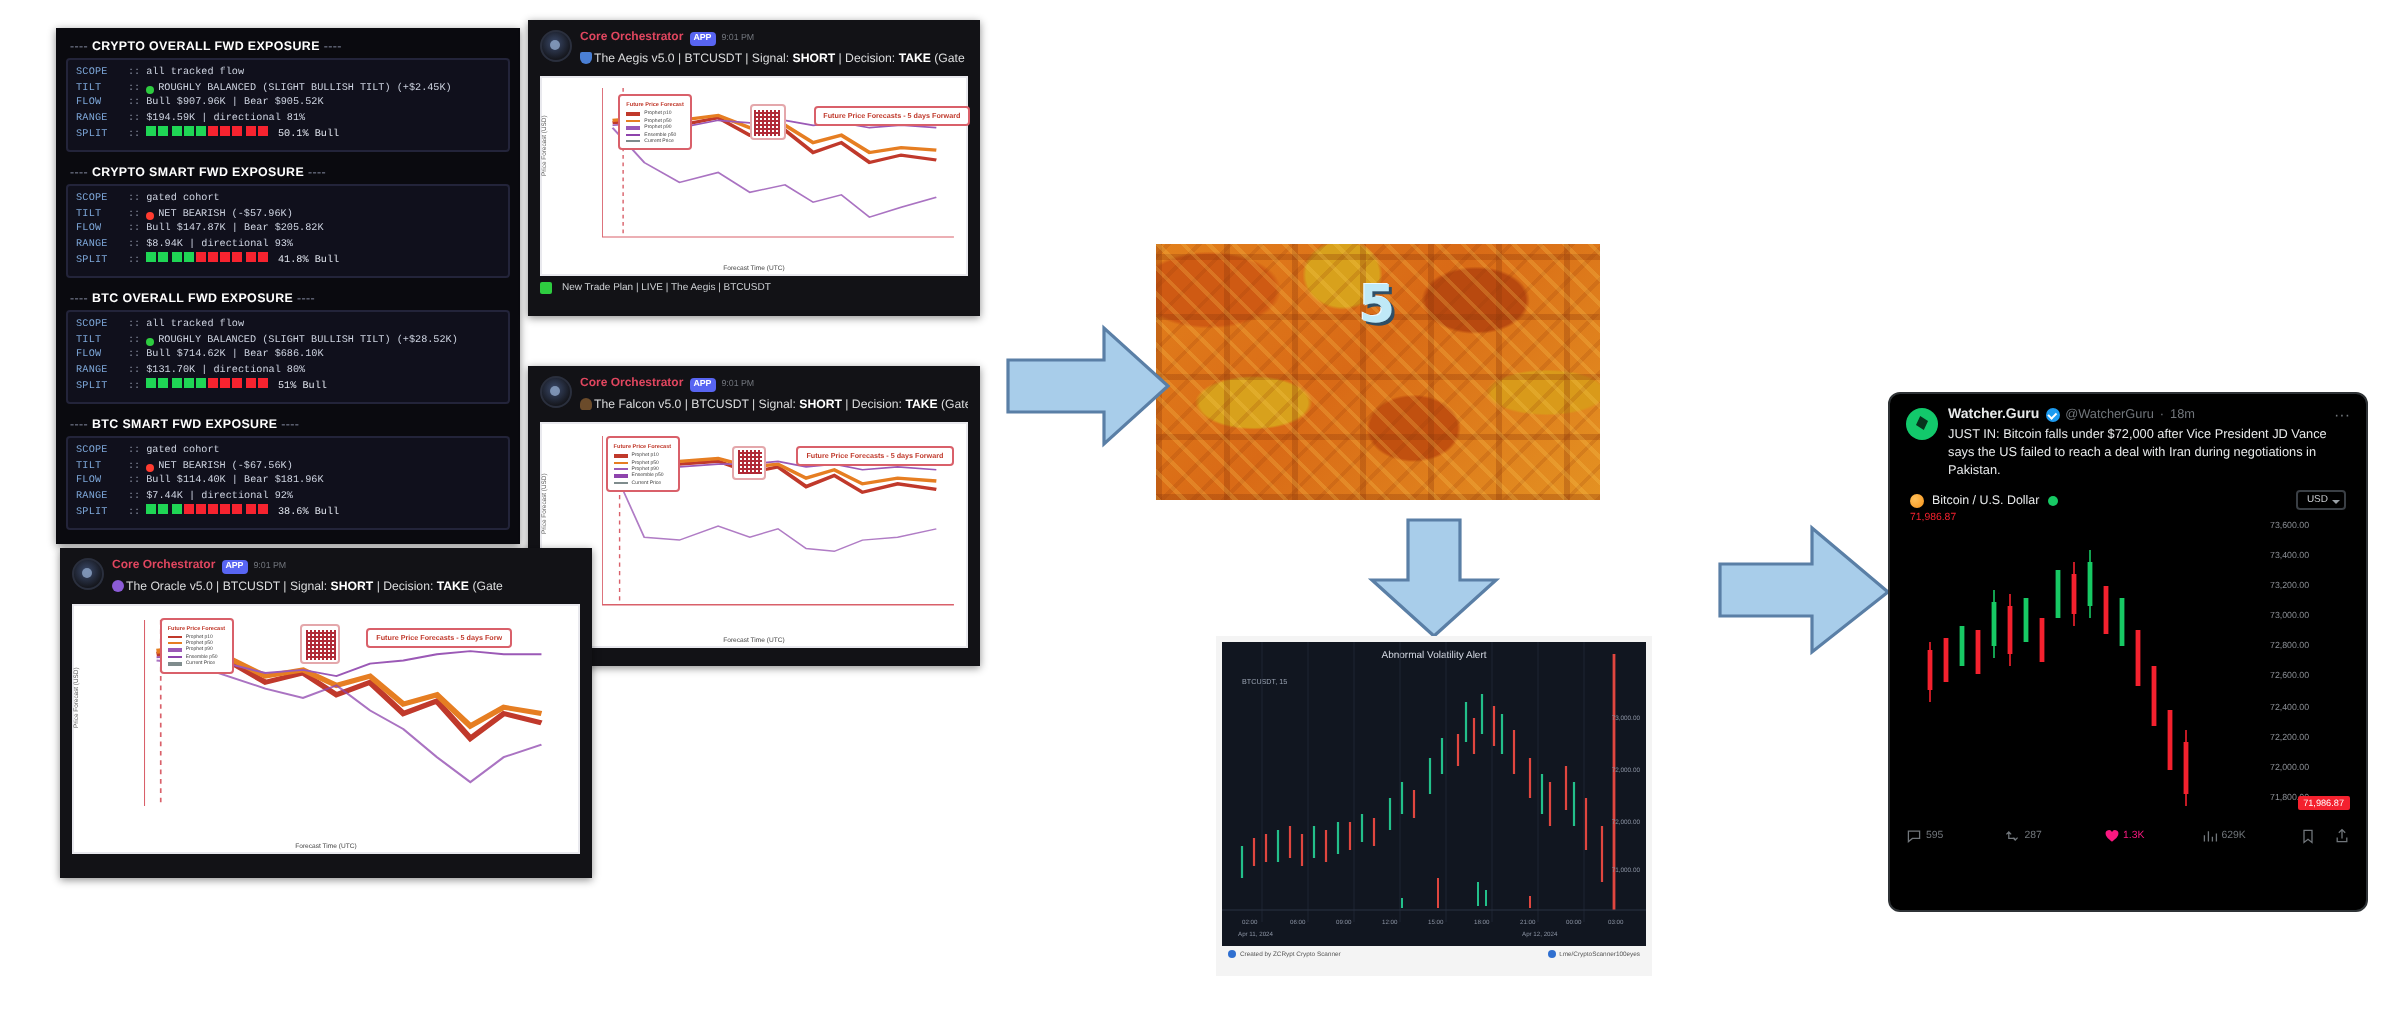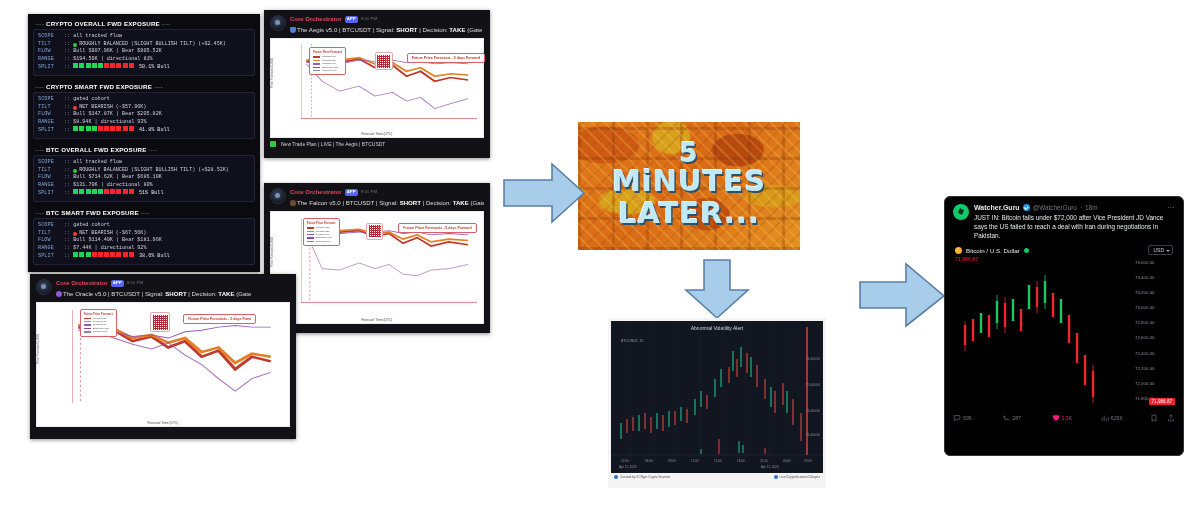--- a/index.html
+++ b/index.html
@@ -506,22 +506,20 @@
     <div class="qr" style="left:45%;top:8%;width:15px;height:15px;">
         <i></i>
       </div>
     <div class="annot" style="left:58%;top:9%;">Future Price Forecasts - 5 days Forw</div>
   </div>
 </div>
 
 <div class="abs" id="sponge">
   <div class="tiles"></div>
   <div class="sp-text sp1">5</div>
-  <div class="sp-text sp2">MiNUTES</div>
-  <div class="sp-text sp3">LATER...</div>
 </div>
 
 <div class="abs arrow" style="left:502px;top:158px;width:84px;height:70px;">
   <svg width="84" height="70" viewBox="0 0 84 70">
     <polygon points="2,22 50,22 50,6 82,35 50,64 50,48 2,48" fill="#a8cdea" stroke="#5a7fa6" stroke-width="1.6"></polygon>
   </svg>
 </div>
 <div class="abs arrow" style="left:682px;top:258px;width:70px;height:62px;">
   <svg width="70" height="62" viewBox="0 0 70 62">
     <polygon points="22,2 48,2 48,32 66,32 35,60 4,32 22,32" fill="#a8cdea" stroke="#5a7fa6" stroke-width="1.6"></polygon>

